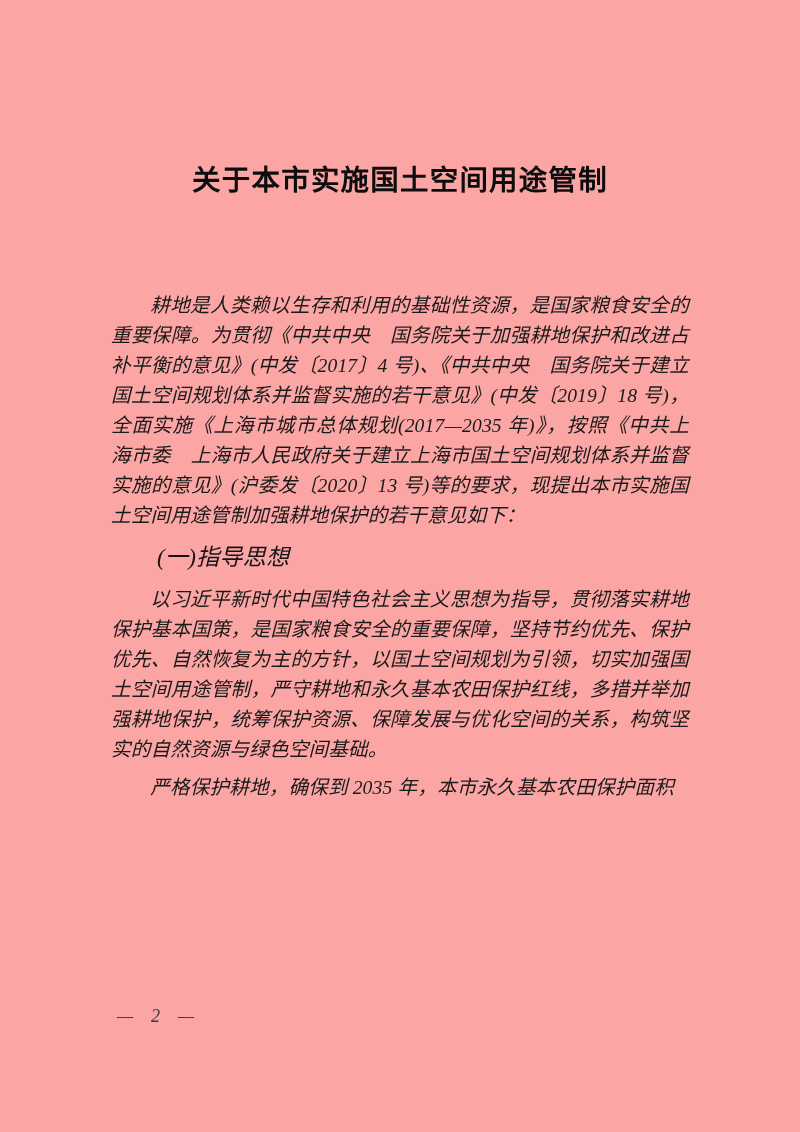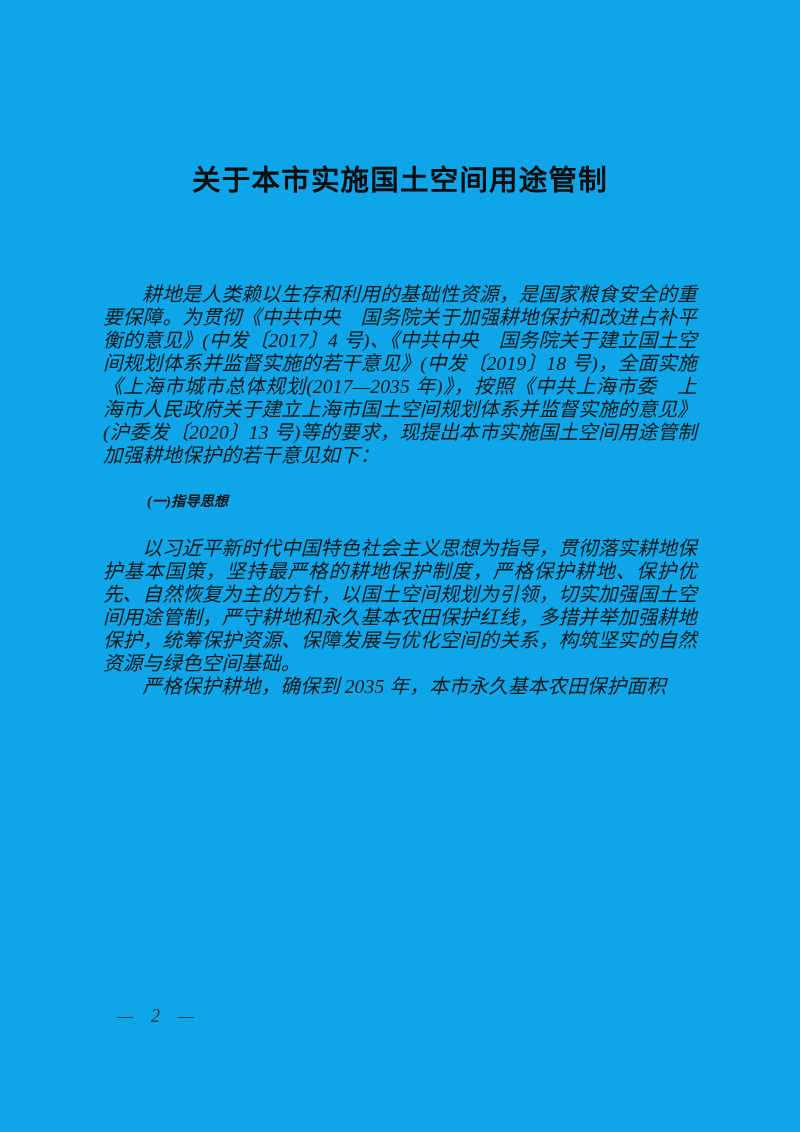--- a/index.html
+++ b/index.html
@@ -13,21 +13,21 @@
     font-family: "Liberation Serif", "DejaVu Serif", serif;
     color: #121212;
     -webkit-font-smoothing: antialiased;
   }
 
   .page {
     position: relative;
     width: 800px;
     height: 1132px;
     margin: 0 auto;
-    background: #0ea5e9;
+    background: #fca5a5;
     overflow: hidden;
     box-sizing: border-box;
   }
 
   
   .doc-title {
     position: absolute;
     left: 0;
     right: 0;
     top: 158px;
@@ -49,26 +49,26 @@
   .body-frame {
     position: absolute;
     left: 103px;
     top: 283px;
     width: 594px;
   }
 
   .para {
     font-family: "Liberation Serif", "DejaVu Serif", serif;
     font-size: 19.6px;
-    line-height: 23px;
+    line-height: 30px;
     color: #1a1a1a;
     text-align: justify;
     text-justify: inter-ideograph;
     letter-spacing: 0.15px;
-    margin: 0;
+    margin: 8px;
     
     font-style: italic;
     -webkit-font-feature-settings: normal;
   }
 
   .para.indent {
     text-indent: 2em;
   }
 
   .para.last-line-center-none {
@@ -85,26 +85,26 @@
     letter-spacing: 0.3px;
     color: #0d0d0d;
     margin: 0;
     text-indent: 2em;
   }
 
   
   .heading-2 {
     font-family: "Liberation Serif", "DejaVu Serif", serif;
     font-style: italic;
-    font-weight: bold;
-    font-size: 14px;
+    font-weight: normal;
+    font-size: 23px;
     line-height: 38.3px;
     letter-spacing: 0.3px;
     color: #141414;
-    margin: 16px;
+    margin: 8px;
     text-indent: 2em;
   }
 
   
   .page-footer {
     position: absolute;
     left: 103px;
     top: 1000px;
     width: 594px;
     height: 32px;
@@ -132,21 +132,21 @@
     <span class="title-line">关于本市实施国土空间用途管制</span>
   </div>
 
   <div class="body-frame">
 
     <p class="para indent">耕地是人类赖以生存和利用的基础性资源，是国家粮食安全的重要保障。为贯彻《中共中央　国务院关于加强耕地保护和改进占补平衡的意见》(中发〔2017〕4 号)、《中共中央　国务院关于建立国土空间规划体系并监督实施的若干意见》(中发〔2019〕18 号)，全面实施《上海市城市总体规划(2017—2035 年)》，按照《中共上海市委　上海市人民政府关于建立上海市国土空间规划体系并监督实施的意见》(沪委发〔2020〕13 号)等的要求，现提出本市实施国土空间用途管制加强耕地保护的若干意见如下：</p>
 
 
     <p class="heading-2">(一)指导思想</p>
 
-    <p class="para indent">以习近平新时代中国特色社会主义思想为指导，贯彻落实耕地保护基本国策，坚持最严格的耕地保护制度，严格保护耕地、保护优先、自然恢复为主的方针，以国土空间规划为引领，切实加强国土空间用途管制，严守耕地和永久基本农田保护红线，多措并举加强耕地保护，统筹保护资源、保障发展与优化空间的关系，构筑坚实的自然资源与绿色空间基础。</p>
+    <p class="para indent">以习近平新时代中国特色社会主义思想为指导，贯彻落实耕地保护基本国策，是国家粮食安全的重要保障，坚持节约优先、保护优先、自然恢复为主的方针，以国土空间规划为引领，切实加强国土空间用途管制，严守耕地和永久基本农田保护红线，多措并举加强耕地保护，统筹保护资源、保障发展与优化空间的关系，构筑坚实的自然资源与绿色空间基础。</p>
 
 
     <p class="para indent last-line-center-none">严格保护耕地，确保到 2035 年，本市永久基本农田保护面积</p>
 
   </div>
 
   <div class="page-footer">
     <span class="page-number">—  2  —</span>
   </div>
 

